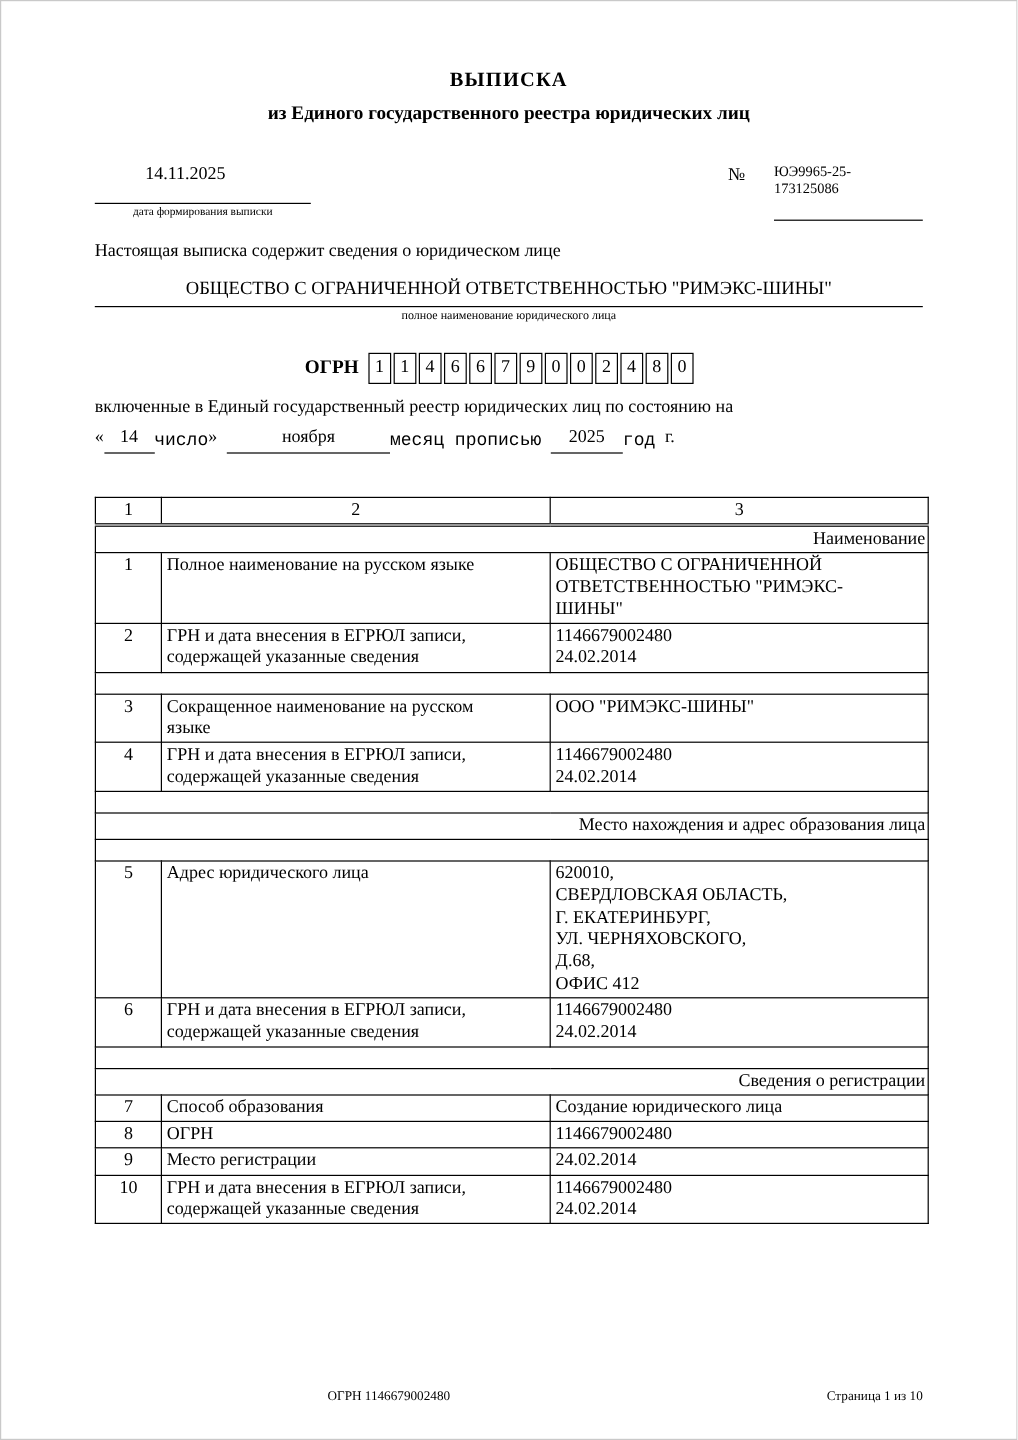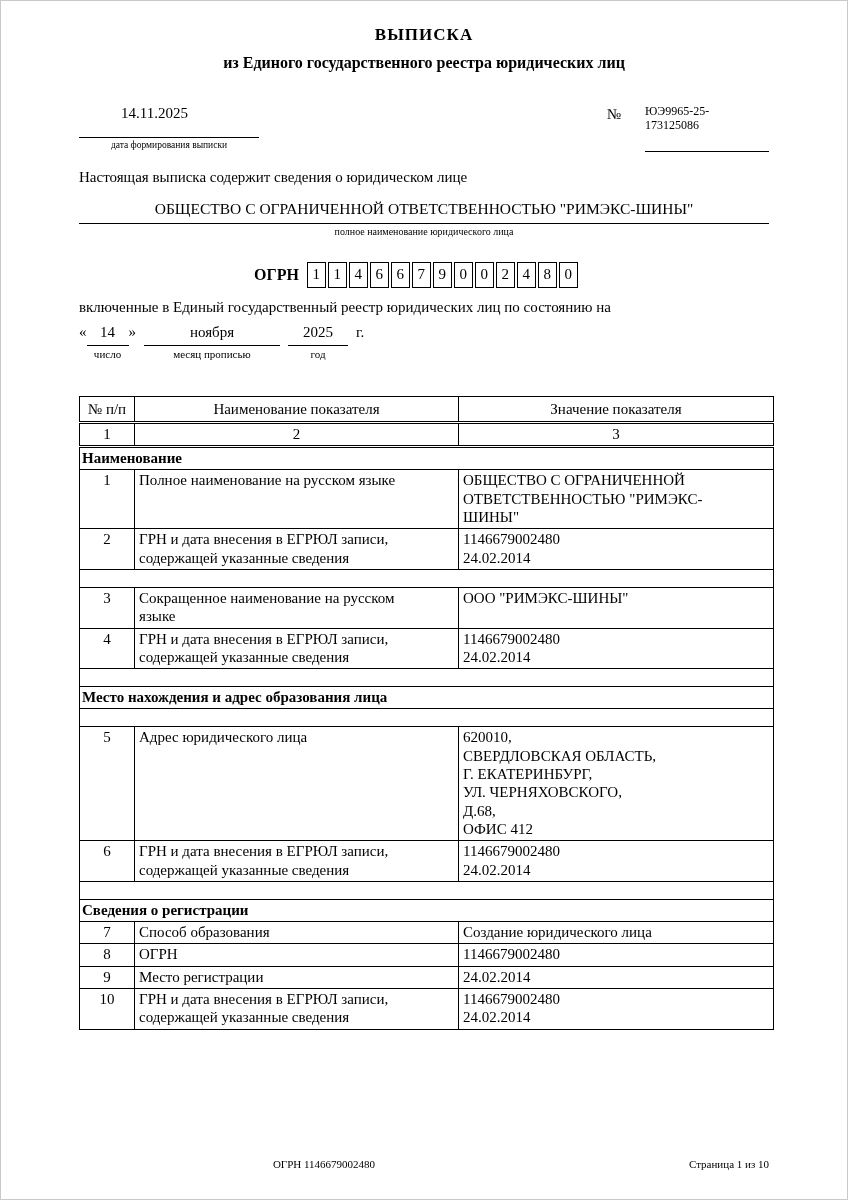--- a/index.html
+++ b/index.html
@@ -11,21 +11,21 @@
   .page {
     position: relative;
     width: 848px;
     height: 1200px;
     margin: 0 auto;
     background: #ffffff;
     border: 1px solid #c9c9c9;
     overflow: hidden;
   }
   .doc-title {
-    margin-top: 24px;
+    margin-top: 56px;
     text-align: center;
     font-size: 17px;
     font-weight: bold;
     letter-spacing: 1px;
   }
   .doc-subtitle {
     margin-top: 9px;
     text-align: center;
     font-size: 16px;
     font-weight: bold;
@@ -105,29 +105,29 @@
   }
   .date-words {
     margin: 7px 0 0 78px;
     display: flex;
     align-items: flex-start;
     font-size: 15px;
   }
   .dw-quote { padding-top: 1px; }
   .dw-seg {
     display: flex;
-    flex-direction: column;
+    flex-direction: row;
     align-items: center;
   }
   .dw-val {
     border-bottom: 1px solid #000;
     text-align: center;
     padding: 1px 6px 4px 6px;
   }
-  .dw-caption { font-size: 11px; margin-top: 2px; }
+  .dw-caption { font-size: 15px; margin-top: 2px; font-family: Liberation Mono, monospace; }
   .dw-day .dw-val { min-width: 42px; }
   .dw-month { margin-left: 8px; }
   .dw-month .dw-val { min-width: 136px; }
   .dw-year { margin-left: 8px; }
   .dw-year .dw-val { min-width: 60px; }
   .dw-suffix { margin-left: 8px; padding-top: 1px; }
 
   table.register {
     border-collapse: collapse;
     width: 694px;
@@ -150,22 +150,22 @@
     border-bottom: 3px double #000;
   }
   tr.nums td {
     text-align: center;
     padding: 1px 2px 2px 2px;
     border-bottom: 3px double #000;
   }
   td.cell-num { text-align: center; }
   td.cell-name, td.cell-value { white-space: pre-line; }
   tr.section td {
-    font-weight: bold;
-    text-align: left;
+    font-weight: normal;
+    text-align: right;
     padding: 1px 2px 2px 2px;
   }
   tr.spacer td { height: 18px; padding: 0; }
 
   .footer {
     position: absolute;
     left: 78px;
     right: 78px;
     bottom: 27px;
     display: flex;
@@ -245,25 +245,20 @@
     <span class="dw-suffix">г.</span>
   </div>
 
   <table class="register">
     <colgroup>
         <col class="c-num">
         <col class="c-name">
         <col class="c-value">
       </colgroup>
     <tbody>
-      <tr class="hdr">
-        <td>№ п/п</td>
-        <td>Наименование показателя</td>
-        <td>Значение показателя</td>
-      </tr>
       <tr class="nums">
         <td>1</td>
         <td>2</td>
         <td>3</td>
       </tr>
     <tr class="section">
           <td colspan="3">Наименование</td>
         </tr>
         <tr>
           <td class="cell-num">1</td>

